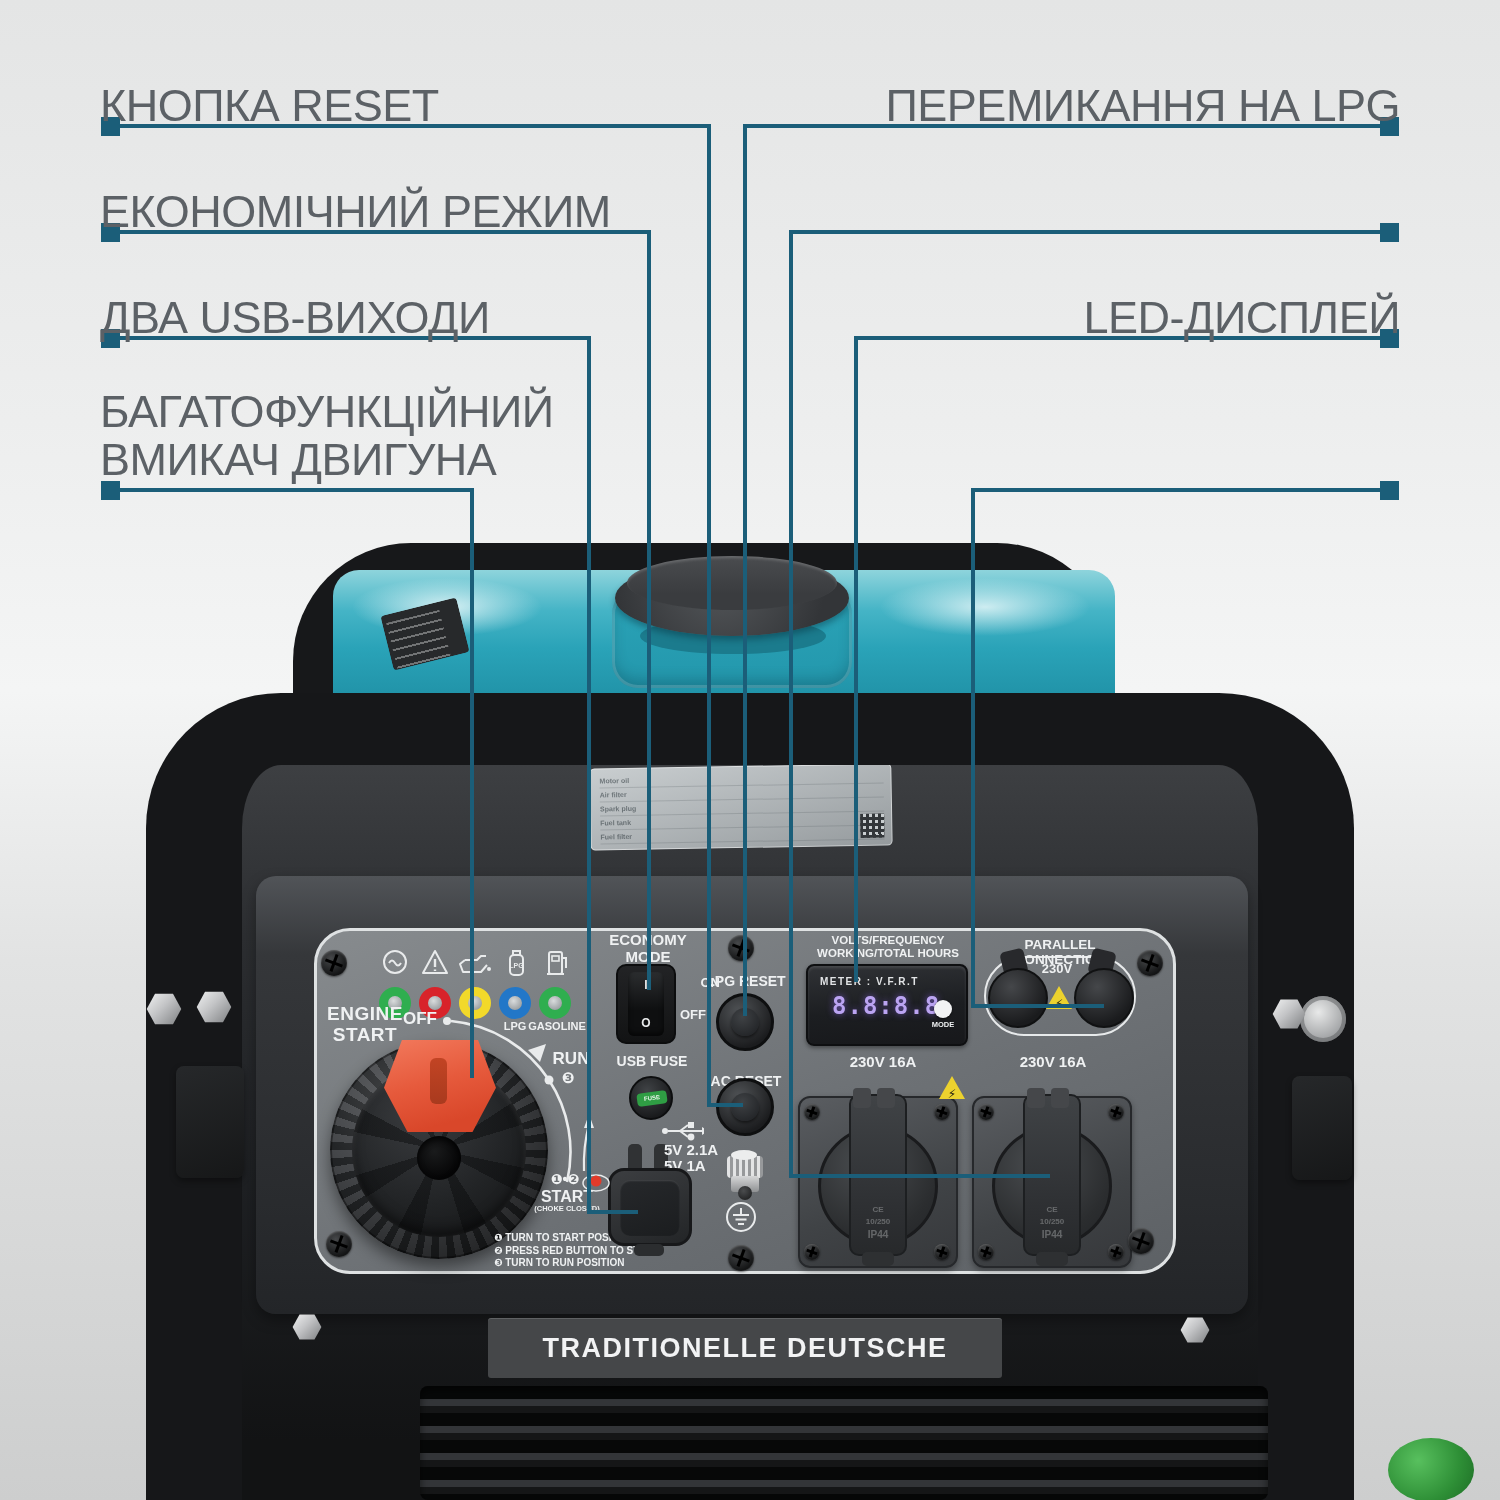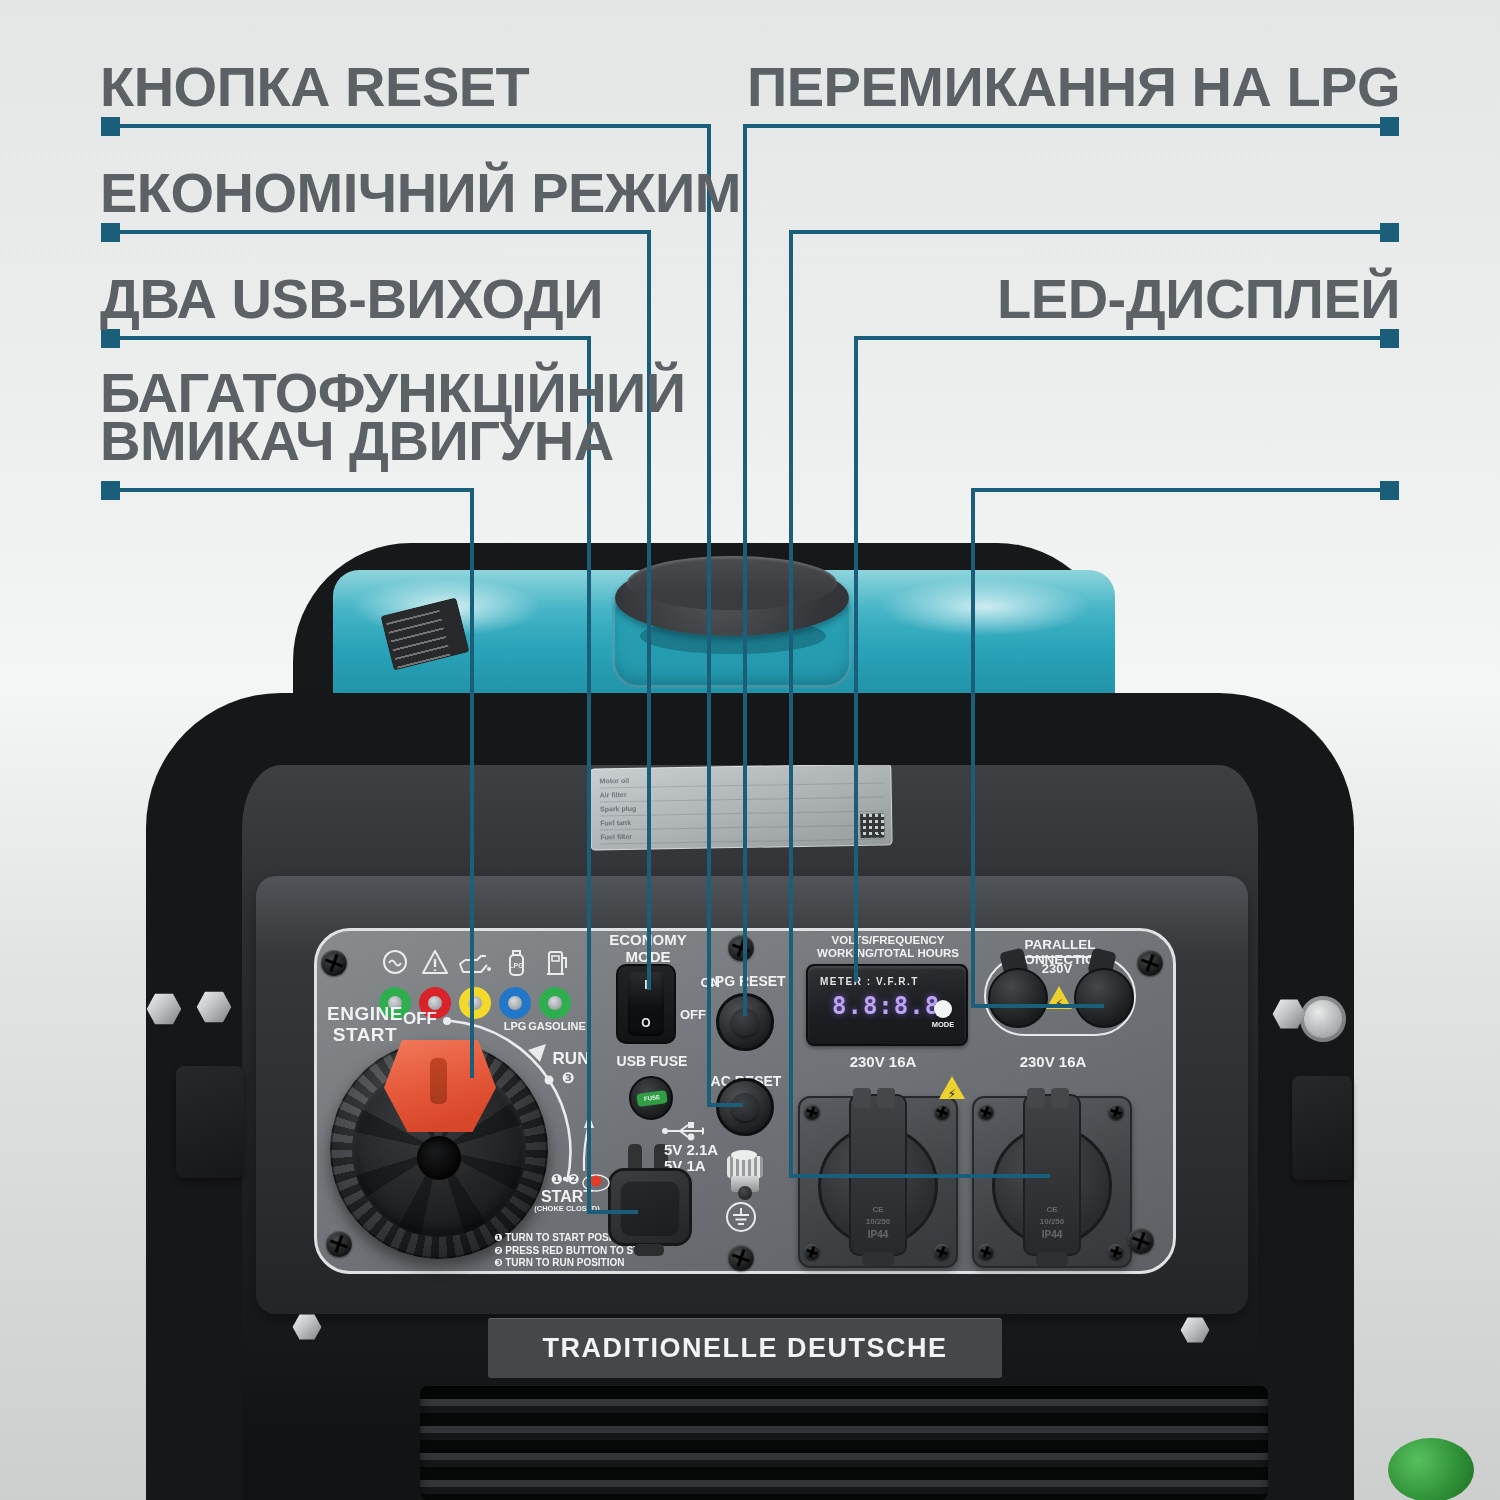--- a/index.html
+++ b/index.html
@@ -2,21 +2,21 @@
 <html><head>
 <meta charset="utf-8">
 <style>
   html,body{margin:0;padding:0;background:#e9eaea;}
   .stage{position:relative;width:1500px;height:1500px;overflow:hidden;
     background:linear-gradient(180deg,#e4e5e5 0%,#edeeee 28%,#f4f5f5 46%,#e2e3e3 64%,#cdcece 100%);
     font-family:"Liberation Sans","DejaVu Sans",sans-serif;}
   .a{position:absolute;}
 
   
-  .lbl{position:absolute;font-weight:700;font-size:56px;line-height:48px;letter-spacing:-0.5px;color:#5c6166;white-space:nowrap;}
+  .lbl{position:absolute;font-weight:400;font-size:45px;line-height:48px;letter-spacing:-0.5px;color:#5c6166;white-space:nowrap;margin-top:19px;}
   .lbl.r{text-align:right;right:100px;}
   #cl0{left:100px;top:63px;} #cl1{left:100px;top:169px;} #cl2{left:100px;top:275px;} #cl3{left:100px;top:369px;}
   #cr0{top:63px;} #cr1{top:169px;} #cr2{top:275px;} #cr3{top:369px;}
   .callout-svg{position:absolute;left:0;top:0;z-index:40;pointer-events:none;}
 
   
   #handle{left:293px;top:543px;width:822px;height:250px;box-sizing:border-box;
     border:56px solid #17181a;border-bottom:none;border-radius:118px 118px 0 0;z-index:1;}
   #tank{left:333px;top:570px;width:782px;height:135px;border-radius:26px 26px 12px 12px;z-index:2;
     background:linear-gradient(180deg,#8ed4dc 0%,#45b4c6 30%,#2aa3b8 58%,#1f90a5 100%);}

